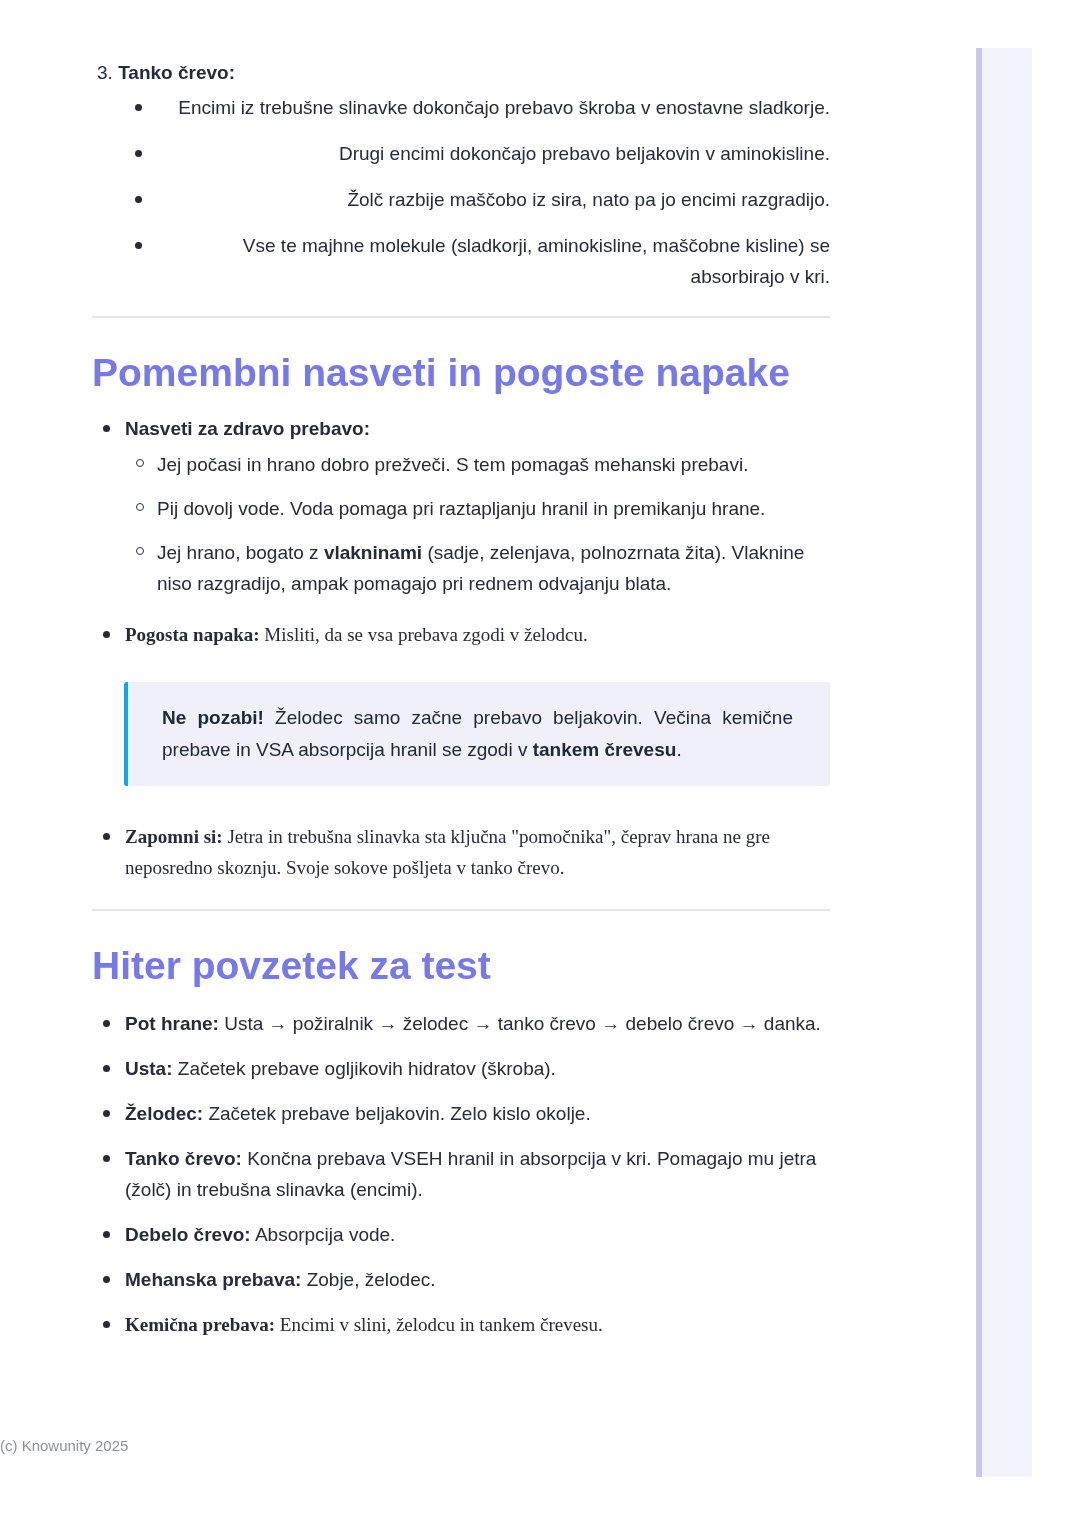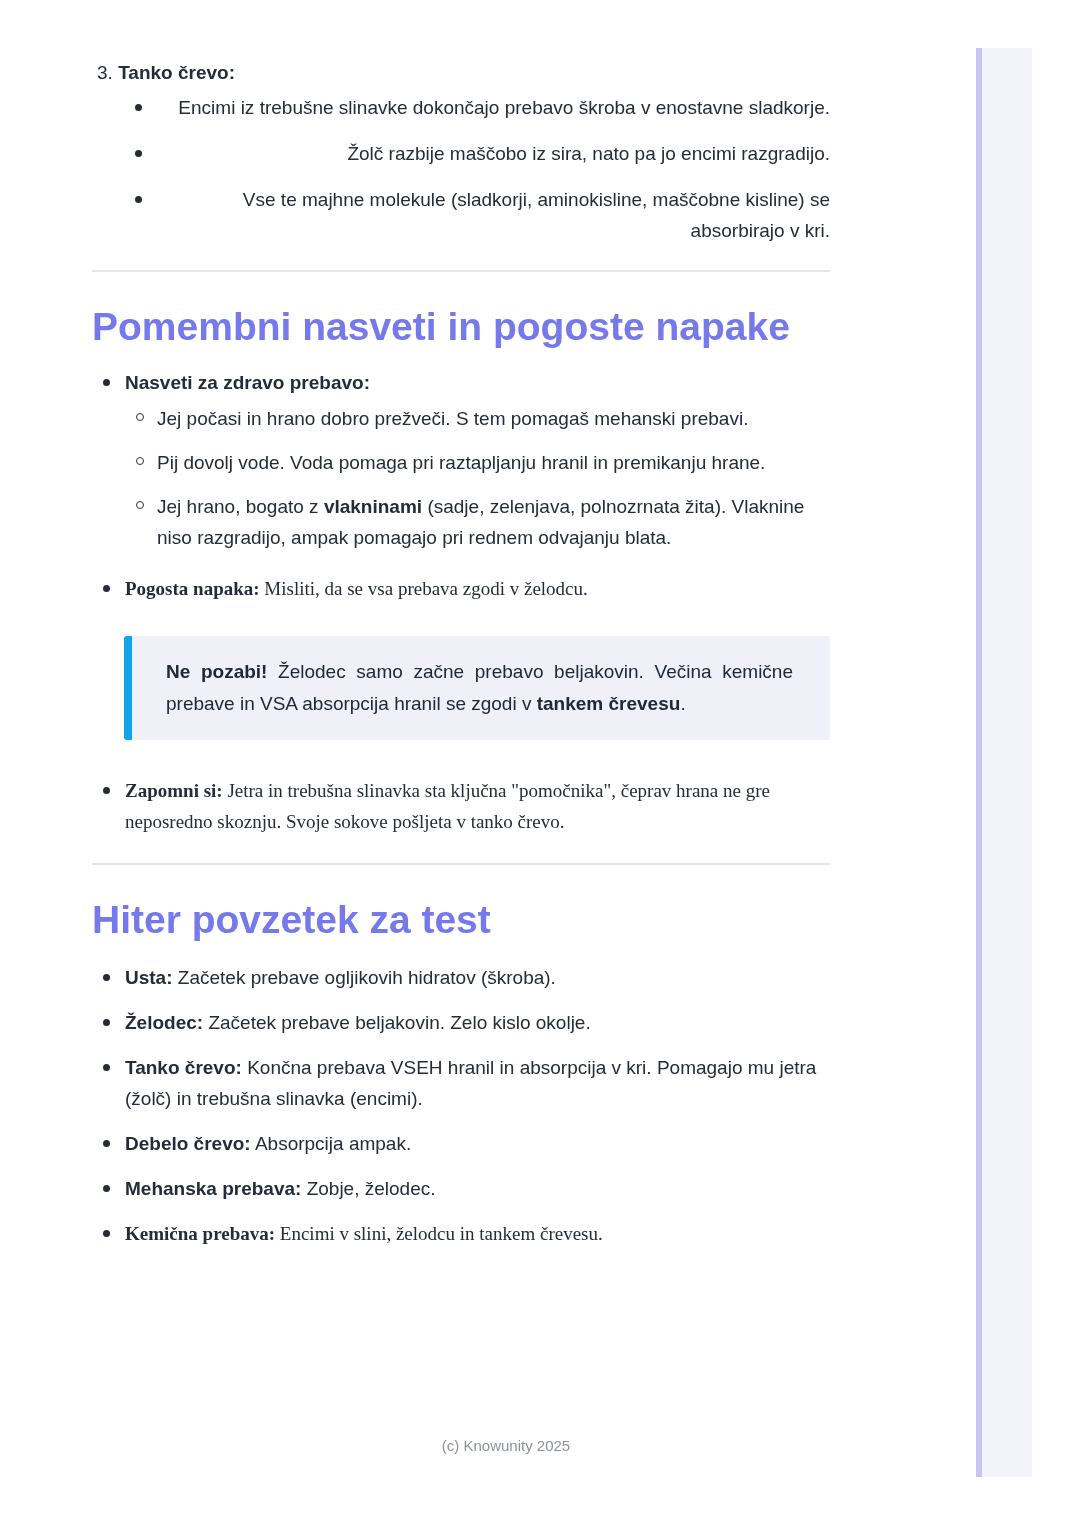--- a/index.html
+++ b/index.html
@@ -46,42 +46,43 @@
   .summary-list>li{margin-bottom:14px;}
   hr.divider{border:none;border-top:2px solid #e5e5e8;margin:24px 0 0 0;}
   hr.divider2{margin-top:26px;}
   h2.section-heading{
     font-size:39px;line-height:36px;font-weight:700;color:#7579e9;
     margin:37px 0 22px 0;letter-spacing:0;
   }
   h2.second{margin-bottom:24px;}
   .callout{
     margin:32px 0 35px 32px;width:706px;box-sizing:border-box;
-    background:#f0f1f8;border-left:8px solid #0ea5e9;border-radius:3px;
+    background:#f0f1f8;border-left:4px solid #0ea5e9;border-radius:3px;
     padding:20px 37px 20px 34px;line-height:32px;text-align:justify;
     color:#20283a;
   }
   .footer{
-    position:absolute;top:1437px;left:0;width:1012px;text-align:center;
+    position:absolute;top:1437px;left:0;width:1012px;text-align:left;
     font-size:15px;line-height:18px;color:#8d919e;
   }
 </style>
 </head>
 <body>
 
 <div class="page">
 
   <div class="edge-strip"></div>
 
   <div class="content">
 
     <div class="num-heading"><span>3.</span> <span class="bold">Tanko črevo:</span></div>
 
     <ul class="indent2">
       <li><span>Encimi iz trebušne slinavke dokončajo prebavo škroba v enostavne sladkorje.</span></li>
+      <li><span>Drugi encimi dokončajo prebavo beljakovin v aminokisline.</span></li>
       <li><span>Žolč razbije maščobo iz sira, nato pa jo encimi razgradijo.</span></li>
       <li><span>Vse te majhne molekule (sladkorji, aminokisline, maščobne kisline) se absorbirajo v kri.</span></li>
     </ul>
 
     <hr class="divider">
 
     <h2 class="section-heading">Pomembni nasveti in pogoste napake</h2>
 
     <ul class="indent1">
       <li>
@@ -101,24 +102,25 @@
 
     <ul class="indent1">
       <li><span class="bold">Zapomni si:</span><span> Jetra in trebušna slinavka sta ključna "pomočnika", čeprav hrana ne gre neposredno skoznju. Svoje sokove pošljeta v tanko črevo.</span></li>
     </ul>
 
     <hr class="divider divider2">
 
     <h2 class="section-heading second">Hiter povzetek za test</h2>
 
     <ul class="indent1 summary-list">
+      <li><span class="bold">Pot hrane:</span><span> Usta → požiralnik → želodec → tanko črevo → debelo črevo → danka.</span></li>
       <li><span class="bold">Usta:</span><span> Začetek prebave ogljikovih hidratov (škroba).</span></li>
       <li><span class="bold">Želodec:</span><span> Začetek prebave beljakovin. Zelo kislo okolje.</span></li>
       <li><span class="bold">Tanko črevo:</span><span> Končna prebava VSEH hranil in absorpcija v kri. Pomagajo mu jetra (žolč) in trebušna slinavka (encimi).</span></li>
-      <li><span class="bold">Debelo črevo:</span><span> Absorpcija ampak.</span></li>
+      <li><span class="bold">Debelo črevo:</span><span> Absorpcija vode.</span></li>
       <li><span class="bold">Mehanska prebava:</span><span> Zobje, želodec.</span></li>
       <li><span class="bold">Kemična prebava:</span><span> Encimi v slini, želodcu in tankem črevesu.</span></li>
     </ul>
 
   </div>
 
   <div class="footer">(c) Knowunity 2025</div>
 
 </div>
 

